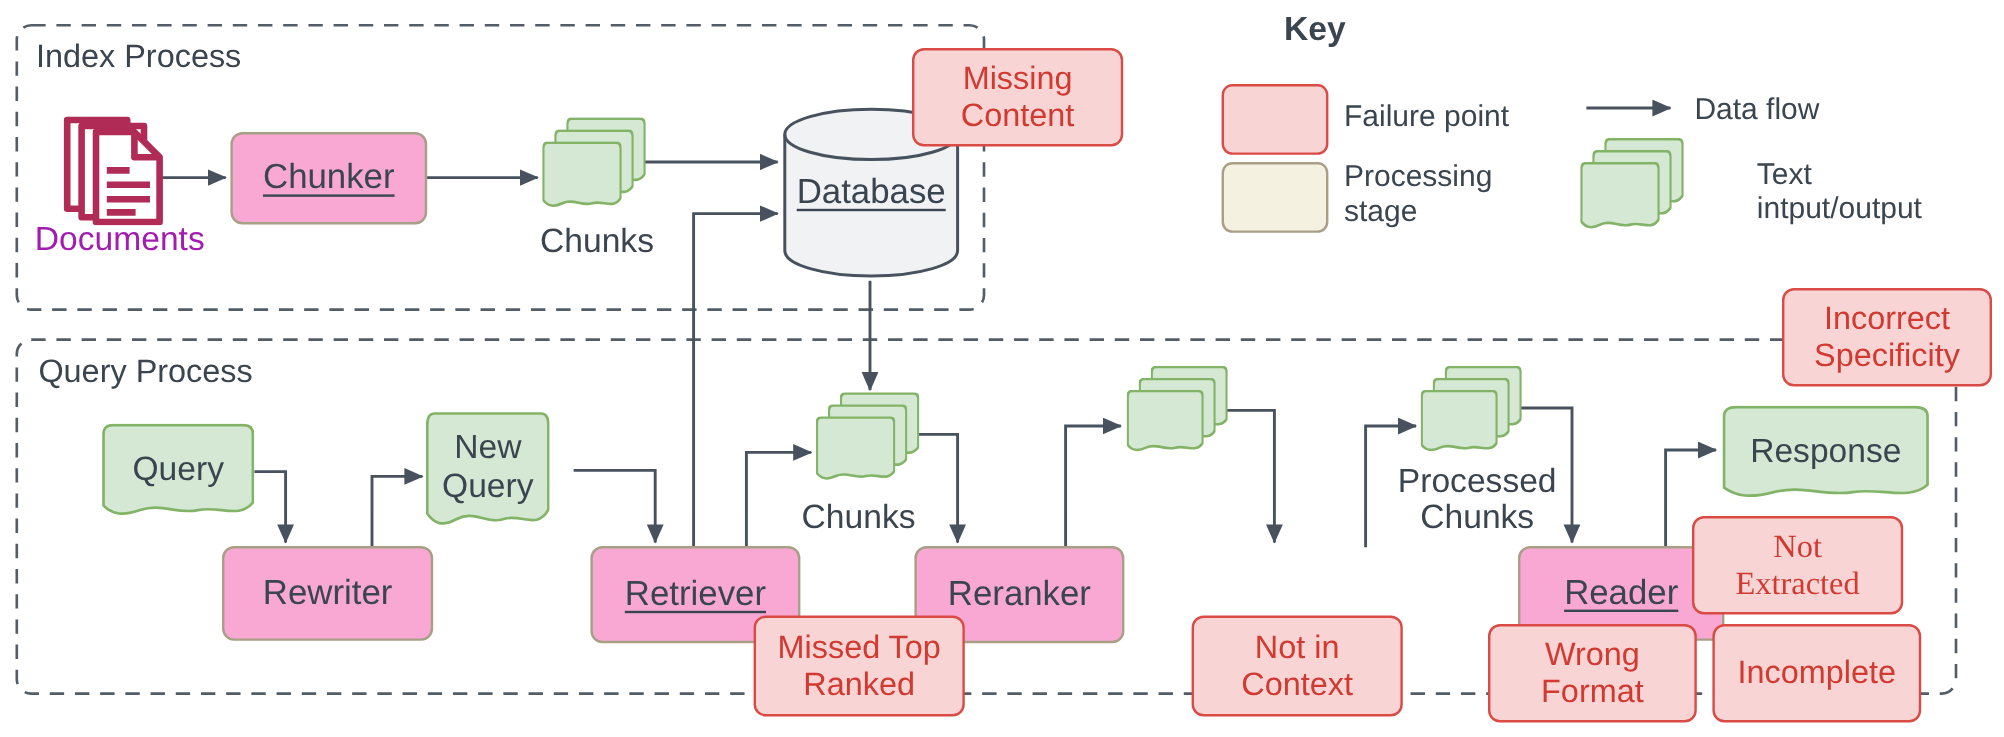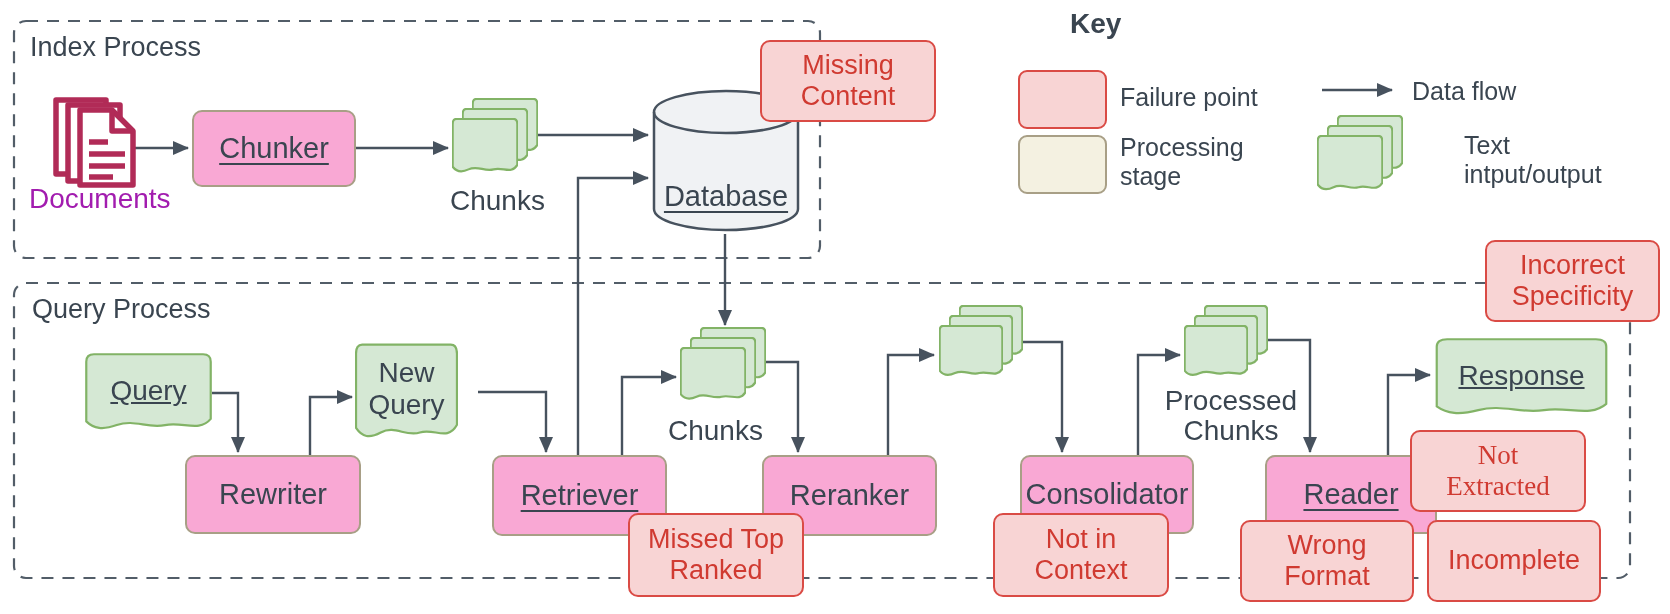--- a/index.html
+++ b/index.html
@@ -28,21 +28,21 @@
   .stack > svg{position:absolute;}
   .slabel{position:absolute;z-index:2;text-align:center;font-size:28px;line-height:1.08;color:#3a4550;}
   .klabel{position:absolute;z-index:2;font-size:25px;line-height:1.15;color:#3a4550;}
   .u{text-decoration:underline;text-underline-offset:5px;}
   .keytitle{position:absolute;z-index:2;font-size:28px;font-weight:bold;color:#3a4550;
     text-underline-offset:6px;margin-left:47px;}
   .swatch{position:absolute;z-index:2;border-radius:9px;}
   .cyl{position:absolute;z-index:2;}
   .cyl-label{position:absolute;z-index:2;text-align:center;font-size:29px;color:#3a4550;}
   .docs-icon{position:absolute;z-index:2;}
-  .pad-b10{padding-bottom:10px;text-decoration:underline;}
+  .pad-b10{padding-bottom:10px;}
   .pad-b16{padding-bottom:16px;}
 </style>
 </head>
 <body>
 
 <div id="canvas">
 
   <svg class="overlay" width="1670" height="614" viewBox="0 0 1670 614">
     <defs>
       <marker id="ah" markerUnits="userSpaceOnUse" markerWidth="18" markerHeight="16" refX="15" refY="7" orient="auto">
@@ -105,21 +105,21 @@
       <svg viewBox="0 0 100 70" preserveAspectRatio="none" width="66" height="62" style="left: 0px; top: 20px;">
         <path d="M7 1 H93 Q99 1 99 7 V53 C90 64 77 55 63 58 C49 61 39 53 25 58 C14 62 7 61 1 55 V7 Q1 1 7 1 Z" fill="#d5e8d4" stroke="#82b366" stroke-width="2.2" vector-effect="non-scaling-stroke"></path>
       </svg>
     </div>
   <div class="slabel" style="left:450px;top:186px;width:90px;">Chunks</div>
 
   <svg class="cyl" style="left:652px;top:88px;" width="148" height="145" viewBox="0 0 148 145">
     <path d="M2 24 A72 21 0 0 1 146 24 L146 121 A72 21 0 0 1 2 121 Z" fill="#f0f2f4" stroke="#47525e" stroke-width="2.5"></path>
     <path d="M2 24 A72 21 0 0 0 146 24" fill="none" stroke="#47525e" stroke-width="2.5"></path>
   </svg>
-  <div class="cyl-label" style="left:652px;top:144px;width:148px;margin-top:36px;">
+  <div class="cyl-label" style="left:652px;top:144px;width:148px;">
     <span class="u">Database</span>
   </div>
 
   <div class="keytitle" style="left:1023px;top:8px;">Key</div>
 
   <div class="swatch" style="left:1018px;top:70px;width:85px;height:55px;background:#f8d4d4;border:2.5px solid #da4b45;"></div>
   <div class="klabel" style="left:1120px;top:83px;">Failure point</div>
 
   <div class="swatch" style="left:1018px;top:135px;width:85px;height:55px;background:#f4f1e1;border:2px solid #a89f86;"></div>
   <div class="klabel" style="left:1120px;top:133px;width:140px;">Processing stage</div>
@@ -185,23 +185,20 @@
         <path d="M7 1 H93 Q99 1 99 7 V53 C90 64 77 55 63 58 C49 61 39 53 25 58 C14 62 7 61 1 55 V7 Q1 1 7 1 Z" fill="#d5e8d4" stroke="#82b366" stroke-width="2.2" vector-effect="non-scaling-stroke"></path>
       </svg>
       <svg viewBox="0 0 100 70" preserveAspectRatio="none" width="64" height="58" style="left: 10px; top: 10px;">
         <path d="M7 1 H93 Q99 1 99 7 V53 C90 64 77 55 63 58 C49 61 39 53 25 58 C14 62 7 61 1 55 V7 Q1 1 7 1 Z" fill="#d5e8d4" stroke="#82b366" stroke-width="2.2" vector-effect="non-scaling-stroke"></path>
       </svg>
       <svg viewBox="0 0 100 70" preserveAspectRatio="none" width="64" height="58" style="left: 0px; top: 20px;">
         <path d="M7 1 H93 Q99 1 99 7 V53 C90 64 77 55 63 58 C49 61 39 53 25 58 C14 62 7 61 1 55 V7 Q1 1 7 1 Z" fill="#d5e8d4" stroke="#82b366" stroke-width="2.2" vector-effect="non-scaling-stroke"></path>
       </svg>
     </div>
 
-  <div class="stage" style="left:1020px;top:455px;width:170px;height:75px;">
-    <span>Consolidator</span>
-  </div>
 
   <div class="stack" style="left:1184px;top:305px;width:84px;height:78px;">
       <svg viewBox="0 0 100 70" preserveAspectRatio="none" width="64" height="58" style="left: 20px; top: 0px;">
         <path d="M7 1 H93 Q99 1 99 7 V53 C90 64 77 55 63 58 C49 61 39 53 25 58 C14 62 7 61 1 55 V7 Q1 1 7 1 Z" fill="#d5e8d4" stroke="#82b366" stroke-width="2.2" vector-effect="non-scaling-stroke"></path>
       </svg>
       <svg viewBox="0 0 100 70" preserveAspectRatio="none" width="64" height="58" style="left: 10px; top: 10px;">
         <path d="M7 1 H93 Q99 1 99 7 V53 C90 64 77 55 63 58 C49 61 39 53 25 58 C14 62 7 61 1 55 V7 Q1 1 7 1 Z" fill="#d5e8d4" stroke="#82b366" stroke-width="2.2" vector-effect="non-scaling-stroke"></path>
       </svg>
       <svg viewBox="0 0 100 70" preserveAspectRatio="none" width="64" height="58" style="left: 0px; top: 20px;">
         <path d="M7 1 H93 Q99 1 99 7 V53 C90 64 77 55 63 58 C49 61 39 53 25 58 C14 62 7 61 1 55 V7 Q1 1 7 1 Z" fill="#d5e8d4" stroke="#82b366" stroke-width="2.2" vector-effect="non-scaling-stroke"></path>

